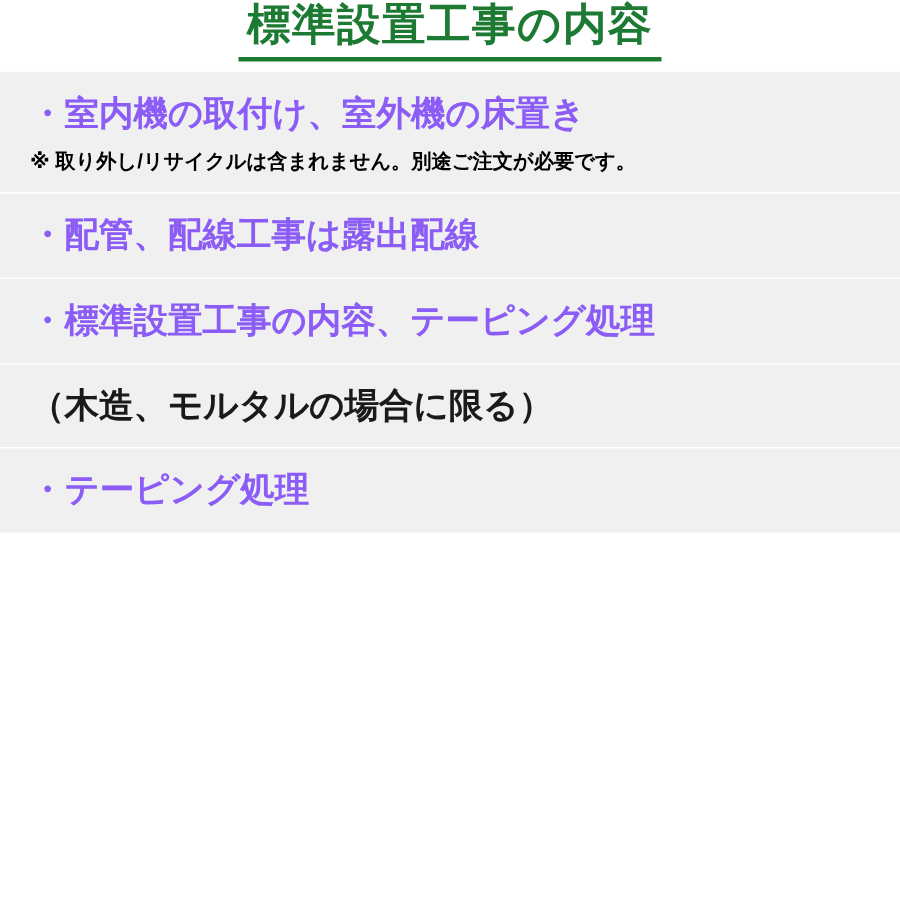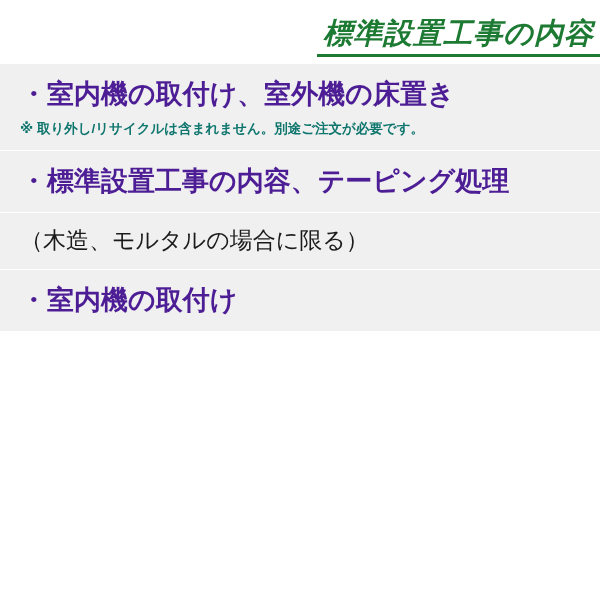--- a/index.html
+++ b/index.html
@@ -14,24 +14,22 @@
     overflow: hidden;
   }
   .page {
     width: 600px;
     height: 600px;
     box-sizing: border-box;
     position: relative;
     background: #ffffff;
   }
   .title-wrap {
-    text-align: right;
-    padding-top: 16px;
+    text-align: center;
     padding-bottom: 6px;
-    font-style: italic;
   }
   .title {
     display: inline-block;
     font-size: 29px;
     font-weight: bold;
     color: #1d7a33;
     letter-spacing: 1px;
     border-bottom: 3px solid #1d7a33;
     padding: 0 6px 3px 6px;
     line-height: 1.2;
@@ -43,40 +41,40 @@
   }
   .row {
     box-sizing: border-box;
     padding: 12px 18px 12px 20px;
     border-top: 1px solid #ffffff;
   }
   .row.shade {
     background: #f0f0f0;
   }
   .row-main {
-    font-size: 27px;
+    font-size: 23px;
     font-weight: bold;
-    color: #4c1d95;
+    color: #8b5cf6;
     line-height: 1.38;
     letter-spacing: 0px;
   }
   .row-main .bullet {
     display: inline;
   }
   .row-sub {
     margin-top: 7px;
     font-size: 13.5px;
     font-weight: bold;
-    color: #0f766e;
+    color: #000000;
     line-height: 1.3;
     letter-spacing: 0px;
   }
   .row-cont {
     font-size: 23px;
-    font-weight: normal;
+    font-weight: bold;
     color: #1a1a1a;
     line-height: 1.38;
   }
 </style>
 </head>
 <body>
 
 <div class="page">
 
   <div class="title-wrap">
@@ -86,31 +84,36 @@
   <ul class="list">
 
     <li class="row shade">
       <div class="row-main">
         <span class="bullet">・</span><span>室内機の取付け、室外機の床置き</span>
       </div>
       <div class="row-sub">※ 取り外し/リサイクルは含まれません。別途ご注文が必要です。</div>
     </li>
 
 
+    <li class="row shade">
+      <div class="row-main">
+        <span class="bullet">・</span><span>配管、配線工事は露出配線</span>
+      </div>
+    </li>
 
     <li class="row shade">
       <div class="row-main">
         <span class="bullet">・</span><span>標準設置工事の内容、テーピング処理</span>
       </div>
     </li>
 
     <li class="row shade">
       <div class="row-cont">（木造、モルタルの場合に限る）</div>
     </li>
 
     <li class="row shade">
       <div class="row-main">
-        <span class="bullet">・</span><span>室内機の取付け</span>
+        <span class="bullet">・</span><span>テーピング処理</span>
       </div>
     </li>
 
   </ul>
 </div>
 
 </body></html>

